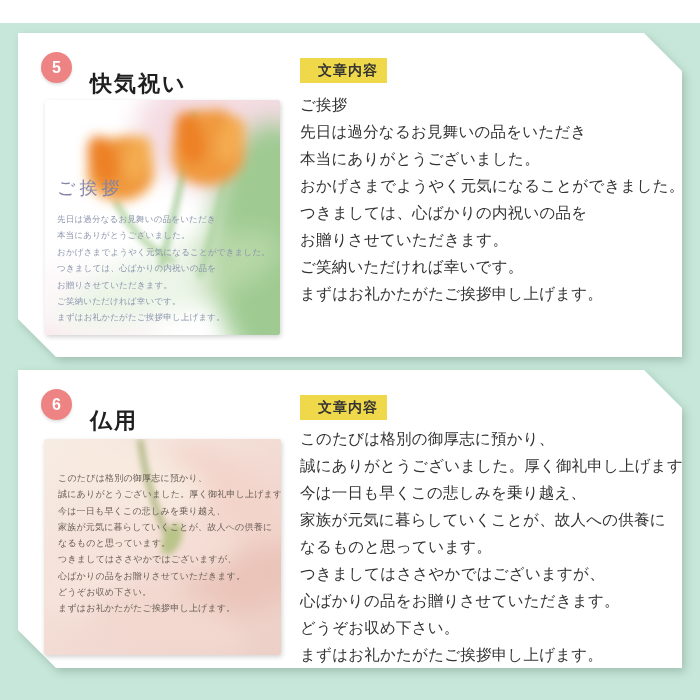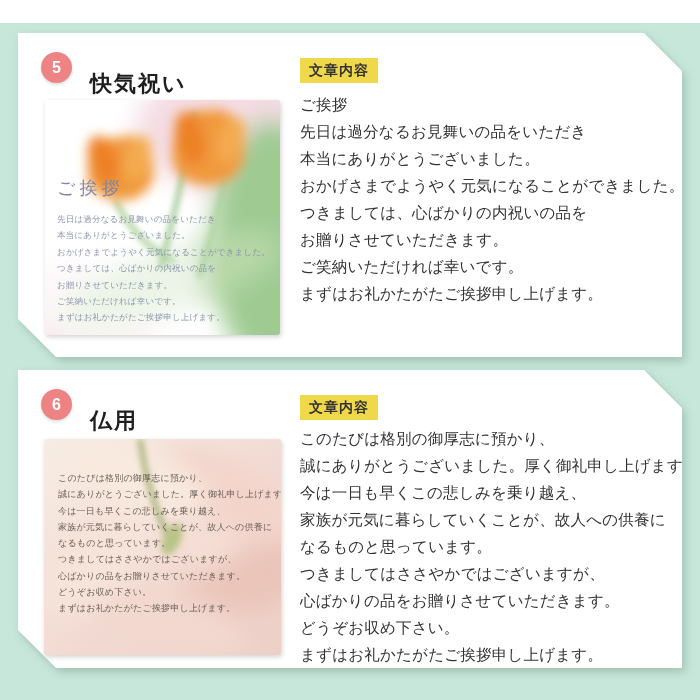--- a/index.html
+++ b/index.html
@@ -23,21 +23,21 @@
     background:#ee8384; color:#ffffff; font-weight:bold; font-size:16px;
     display:flex; align-items:center; justify-content:center;
     box-shadow:0 2px 3px rgba(0,0,0,0.12);
   }
   .title {
     position:absolute; left:72px; top:20px; font-size:22px; font-weight:bold;
     color:#1f1f1f; letter-spacing:2px; white-space:nowrap;margin-top:16px;
   }
   .tag {
     position:absolute; left:282px; top:25px; background:#f0d84b; color:#333333;
-    font-weight:bold; font-size:14px; padding:4px 9px 3px 9px; letter-spacing:1px;
+    font-weight:bold; font-size:14px; padding:4px 9px 3px 18px; letter-spacing:1px;
   }
   .content-lines { position:absolute; left:282px; color:#333333; font-size:15.5px; }
   .card-wrap.first  .content-lines { top:58px; }
   .card-wrap.second .content-lines { top:55px; }
   .content-lines .line { height:27px; line-height:27px; white-space:nowrap; letter-spacing:0.2px; }
 
   .card-img {
     position:absolute; overflow:hidden; border-radius:2px;
     box-shadow:1px 2px 5px rgba(0,0,0,0.18);
   }

